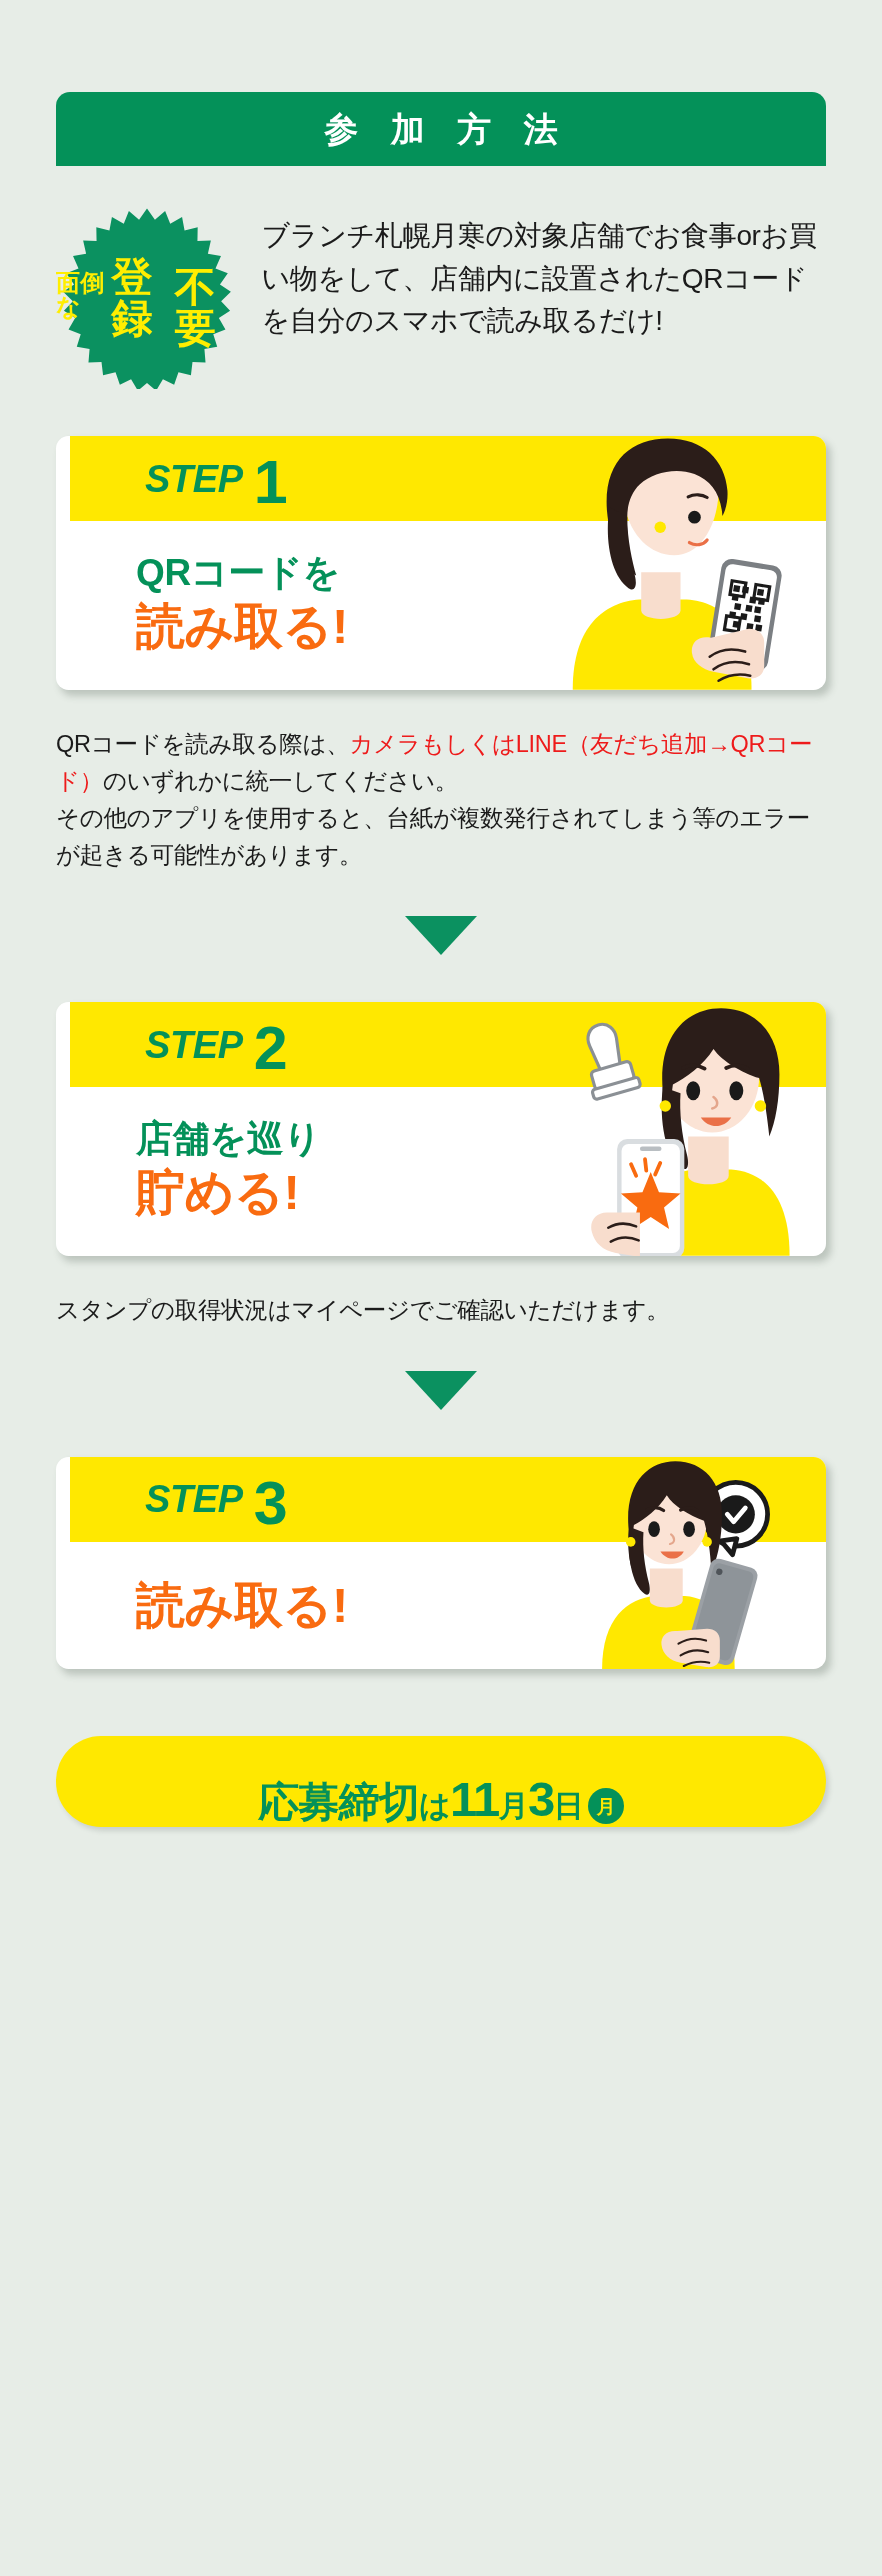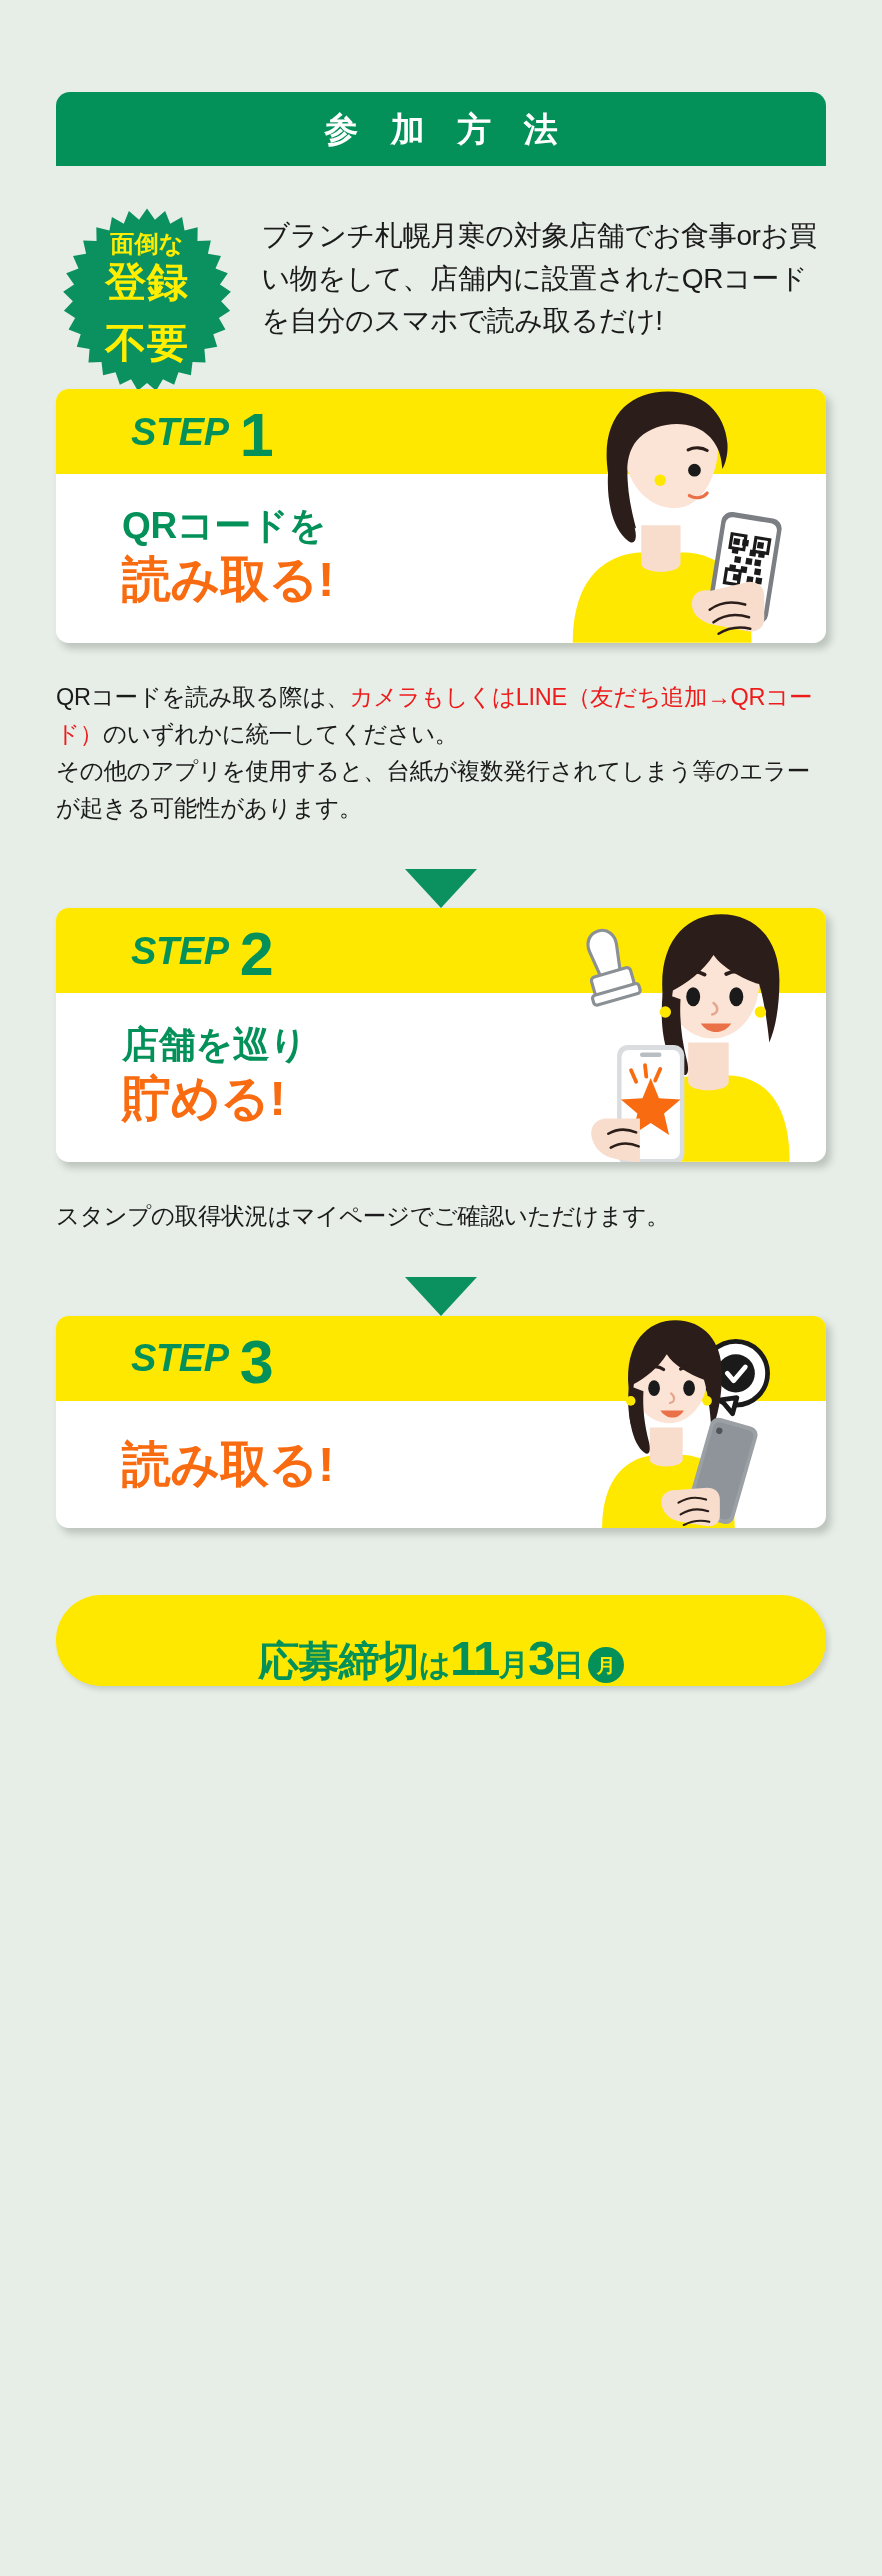--- a/index.html
+++ b/index.html
@@ -46,45 +46,47 @@
   }
   .badge-wrap{
     flex:0 0 182px;
     height:182px;
     position:relative;
     margin-top:3.1px;
   }
   .badge-wrap svg{position:absolute;inset:0;}
   .badge-text{
     position:absolute;inset:0;
-    display:flex;flex-direction:column;
+    display:flex;flex-direction:row;
     align-items:center;justify-content:center;
     color:#ffee00;font-weight:bold;line-height:1;
   }
   .badge-small{font-size:24px;letter-spacing:.01em;margin-bottom:5.5px;}
   .badge-big{font-size:41px;letter-spacing:.02em;}
   .badge-big + .badge-big{margin-top:20px;}
 
   .intro-text{
     flex:1 1 auto;
     color:#1b1b1b;
     font-size:28px;
     line-height:1.52;
     letter-spacing:-0.012em;
     padding-top:11px;
   }
 
   
   .card{
     position:relative;
+    margin-top:47px;
     border-radius:12.5px;
     background:#ffffff;
     box-shadow:4.7px 5.5px 7px rgba(70,85,75,0.26);
     overflow:hidden;
     height:auto;
+    padding-left:14px;
   }
   .card-head{
     background:#ffe800;
     height:85px;
     display:flex;
     align-items:center;
     padding-left:75px;
     box-sizing:border-box;
   }
   .step-word{

